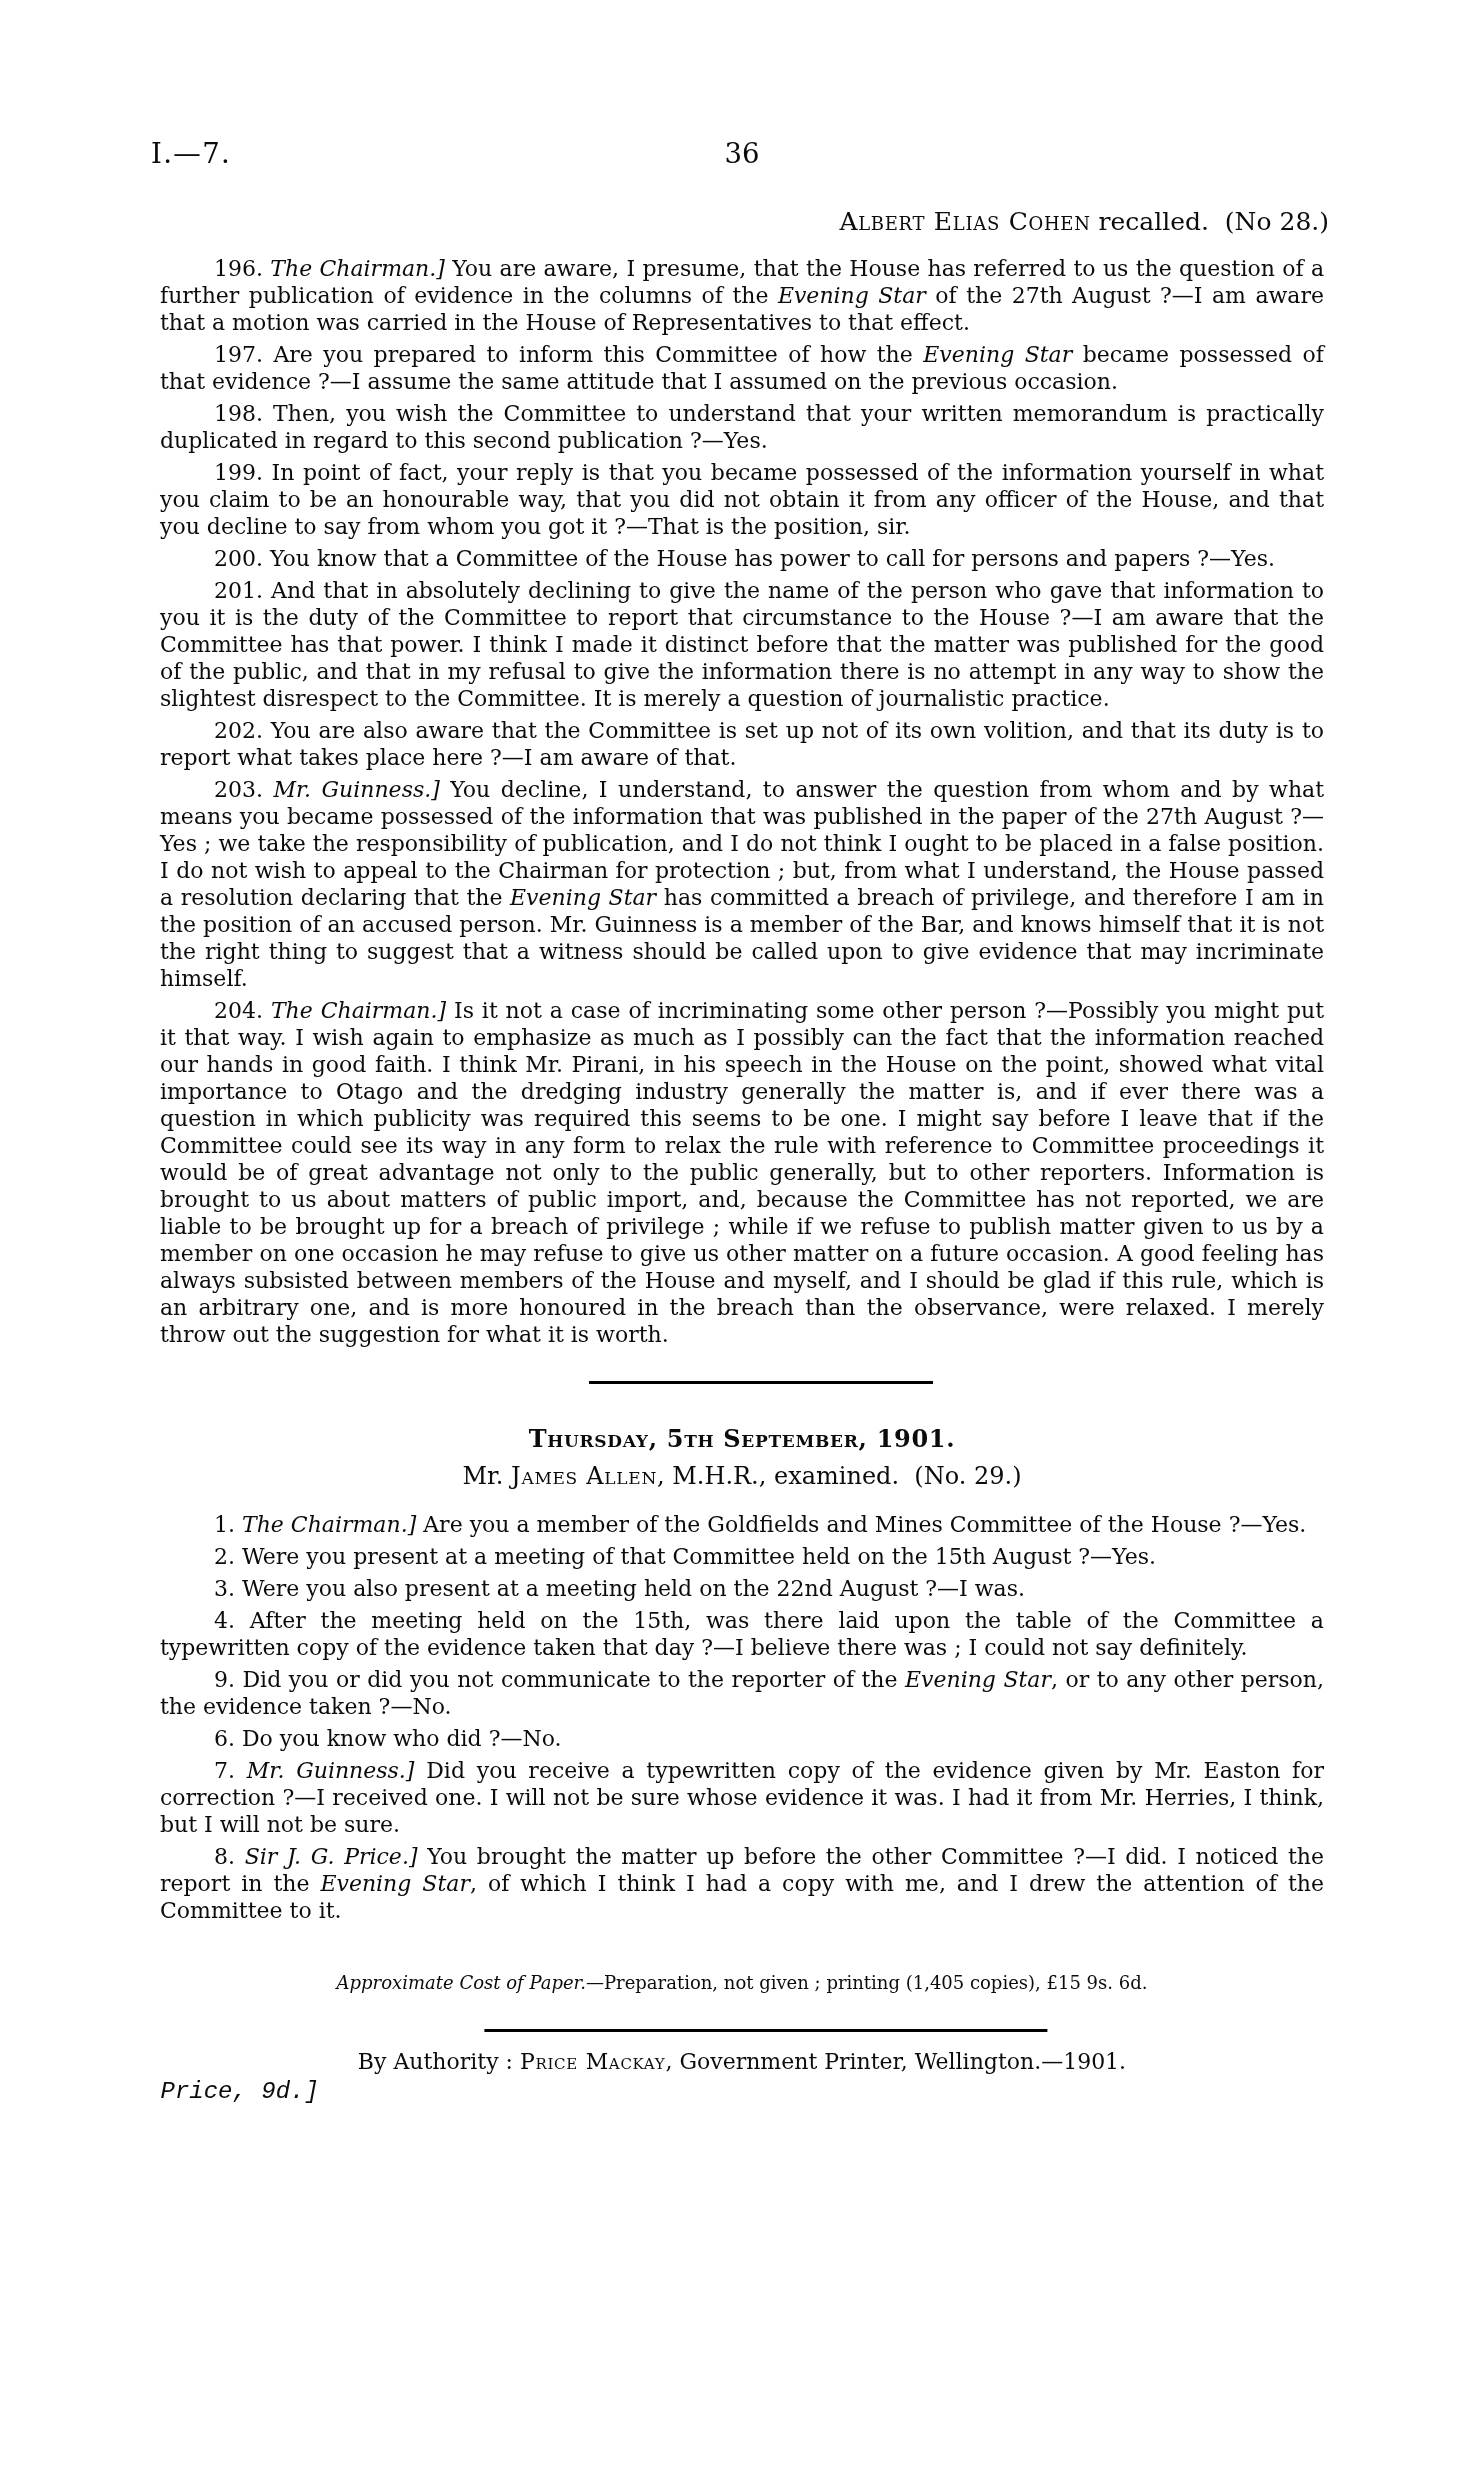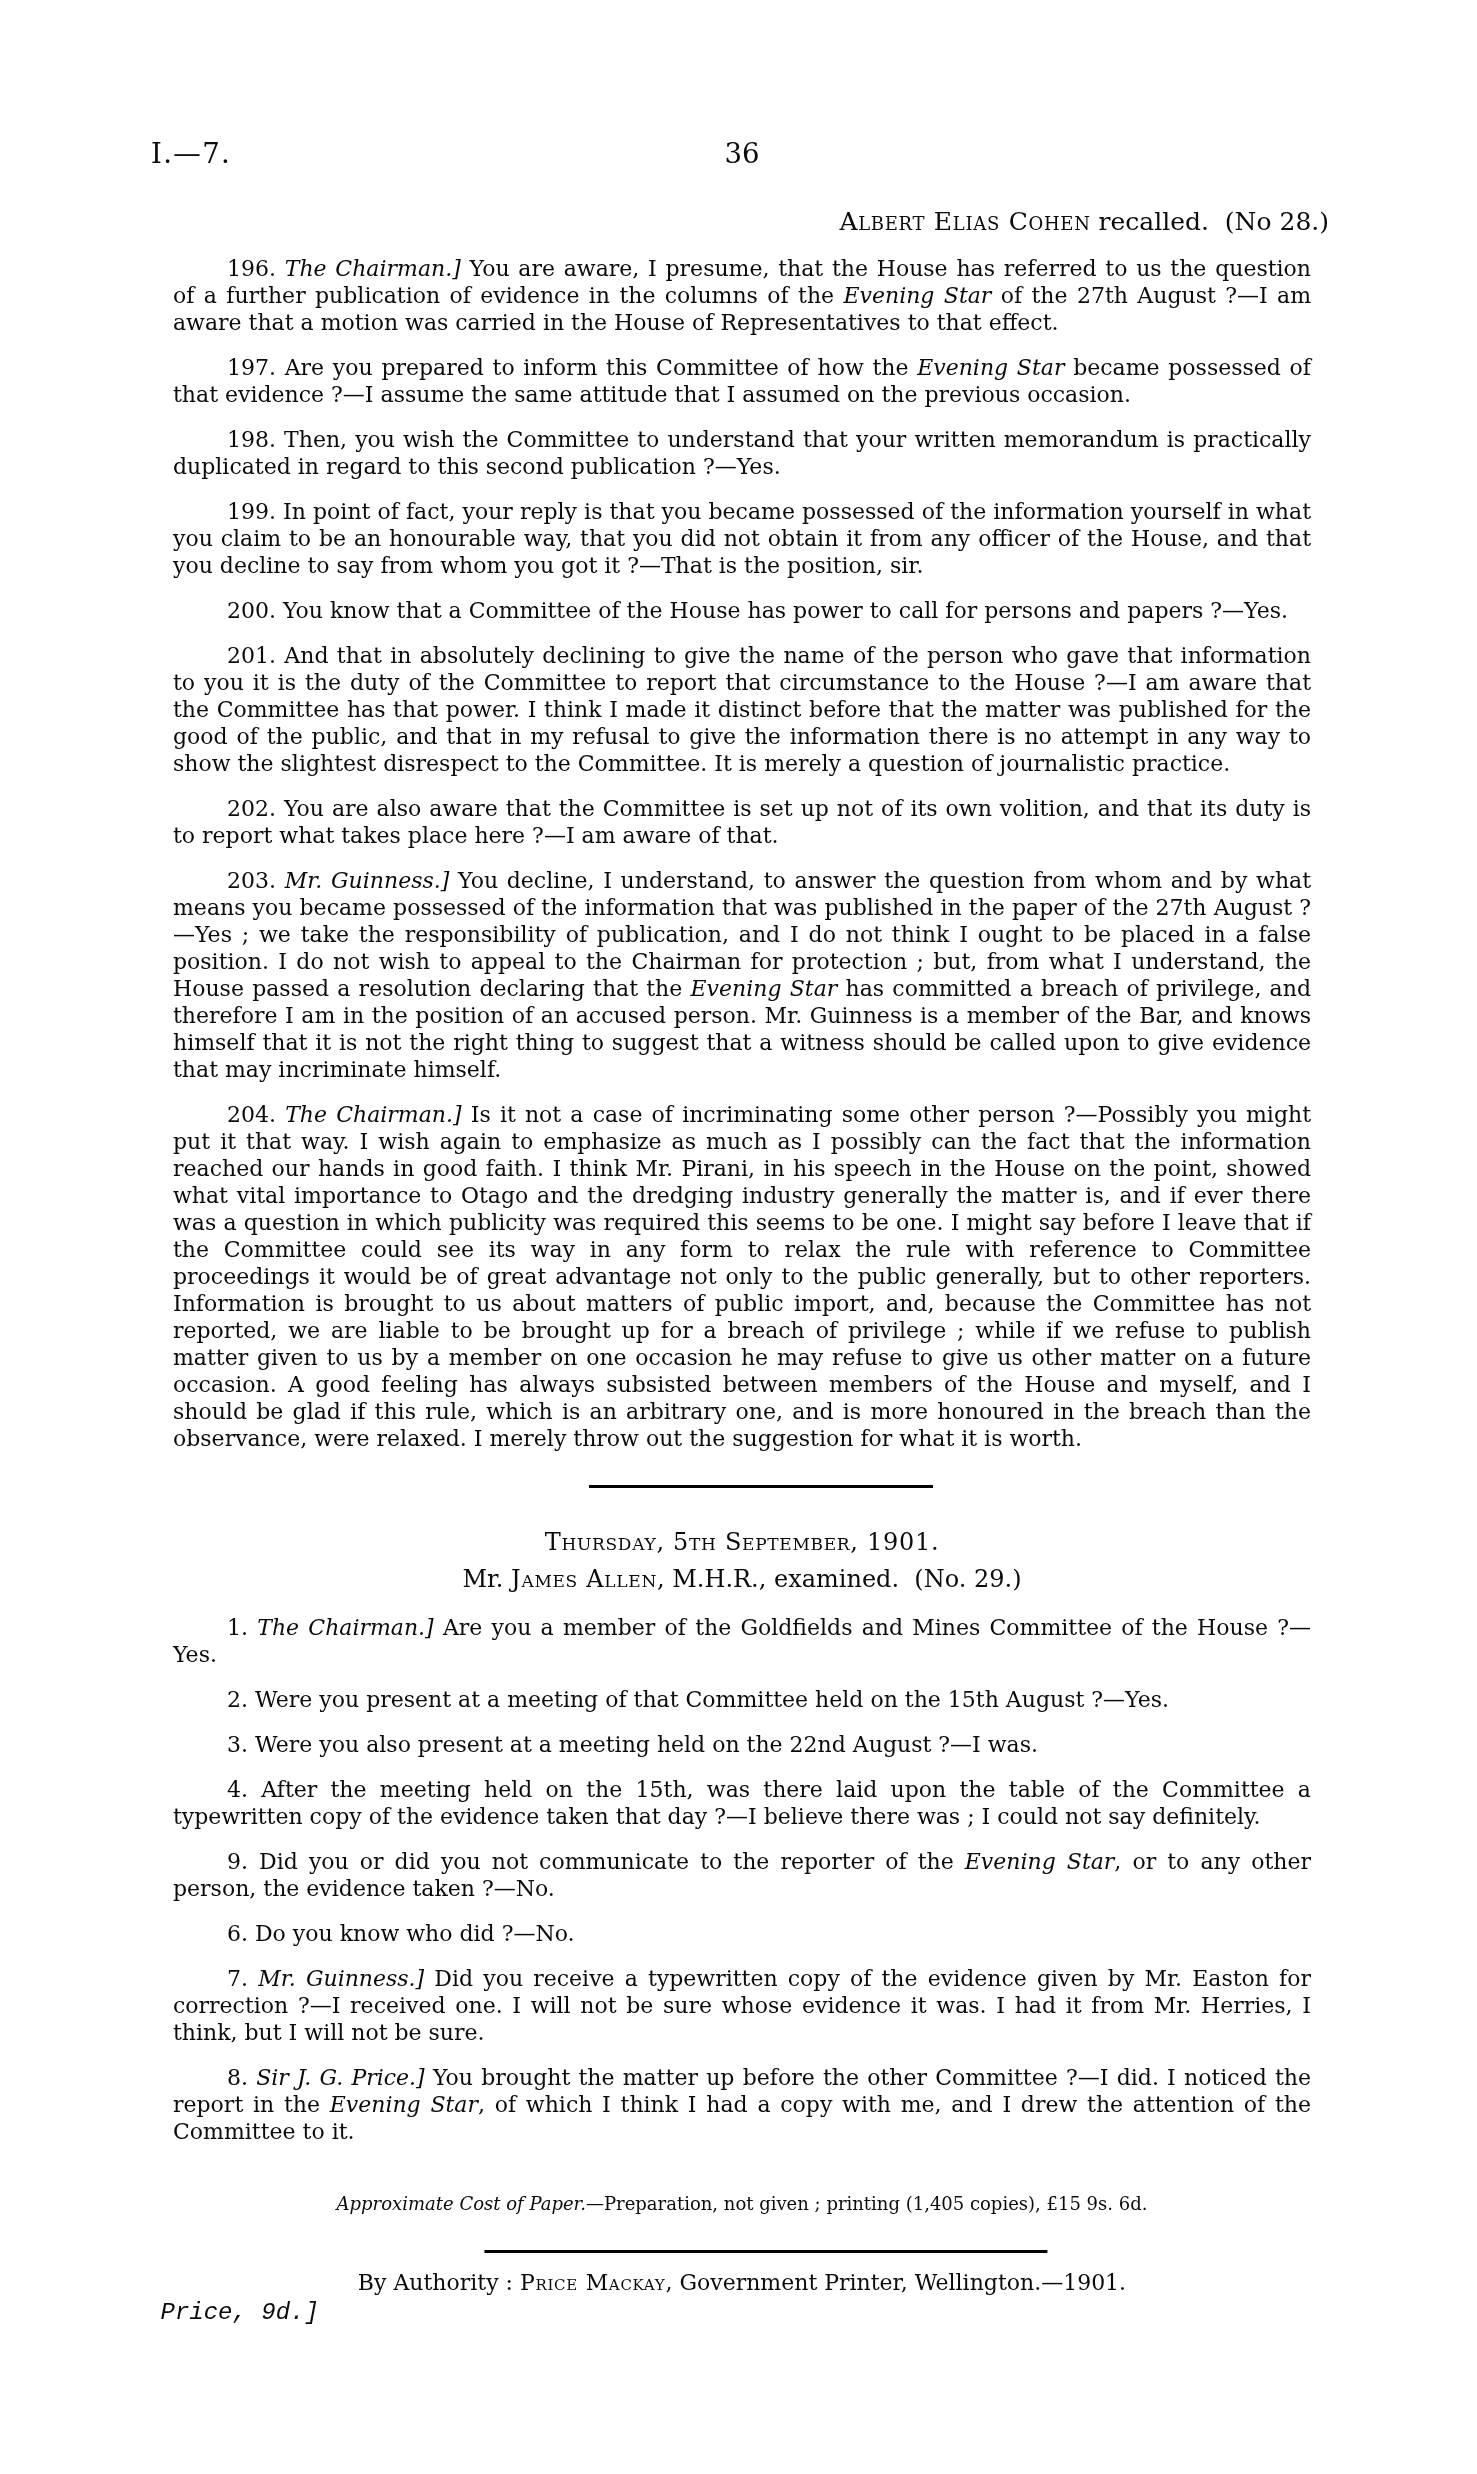--- a/index.html
+++ b/index.html
@@ -33,37 +33,37 @@
   .witness-h {
     font-size: 25px;
     font-weight: normal;
     text-align: right;
     margin: 0 0 19px 0;
   }
 
   p.q {
     font-size: 22px;
     line-height: 27px;
-    margin: 18px;
+    margin: 5px;
     text-align: justify;
     text-indent: 54px;
   }
 
   hr.divider {
     border: 0;
     height: 2.7px;
     background: #000;
     width: 344px;
     margin: 33px auto 40px auto;
     transform: translateX(19px);
   }
 
   .date-h {
     font-size: 24px;
-    font-weight: normal;
+    font-weight: bold;
     text-align: center;
     margin: 0 0 9.6px 0;
   }
   .witness2-h {
     font-size: 24px;
     font-weight: normal;
     text-align: center;
     margin: 0 0 20.6px 0;
   }
 

